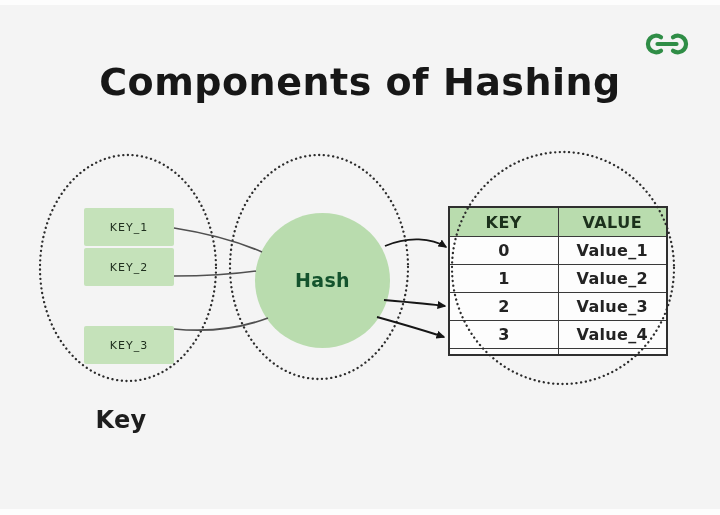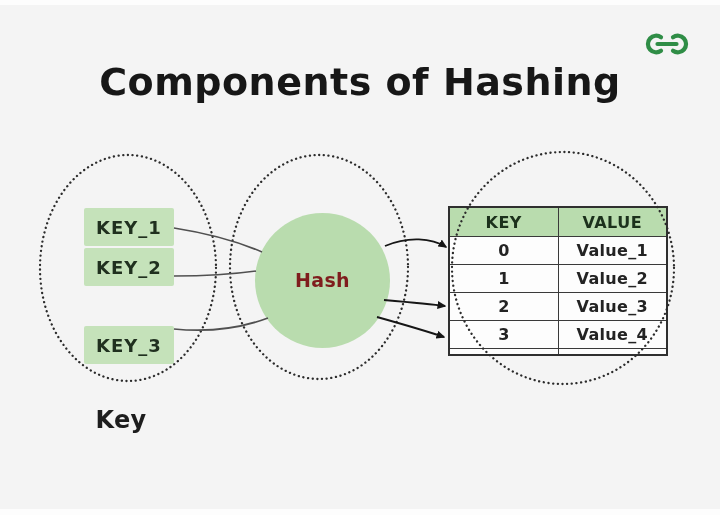--- a/index.html
+++ b/index.html
@@ -16,28 +16,28 @@
     position:absolute;top:60px;left:0;width:720px;text-align:center;
     font-size:38px;font-weight:bold;color:#171717;letter-spacing:.5px;margin:0;
   }
 
   .logo{position:absolute;left:645px;top:29px;width:44px;height:30px;}
 
   .keybox{
     position:absolute;left:84px;width:90px;height:38px;
     background:#c5e2ba;border-radius:2px;
     display:flex;align-items:center;justify-content:center;
-    font-size:18px;font-weight:bold;letter-spacing:1px;color:#20301f;
+    font-size:11px;font-weight:normal;letter-spacing:1px;color:#20301f;
   }
   #keybox-0{top:208px;} #keybox-1{top:248px;} #keybox-2{top:326px;}
 
   .hash-circle{
     position:absolute;left:255px;top:213px;width:135px;height:135px;border-radius:50%;
     background:#b9dcae;display:flex;flex-direction:column;align-items:center;justify-content:center;
-    font-size:19px;font-weight:bold;color:#7f1d1d;line-height:1.3;letter-spacing:.3px;
+    font-size:19px;font-weight:bold;color:#14532d;line-height:1.3;letter-spacing:.3px;
   }
 
   .hash-table{
     position:absolute;left:448px;top:206px;width:220px;
     border-collapse:collapse;table-layout:fixed;
     background:#fdfdfd;border:2px solid #2f2f2f;
     font-size:16px;color:#232323;
   }
   .hash-table th,.hash-table td{
     border:1px solid #3a3a3a;text-align:center;padding:0;overflow:hidden;

